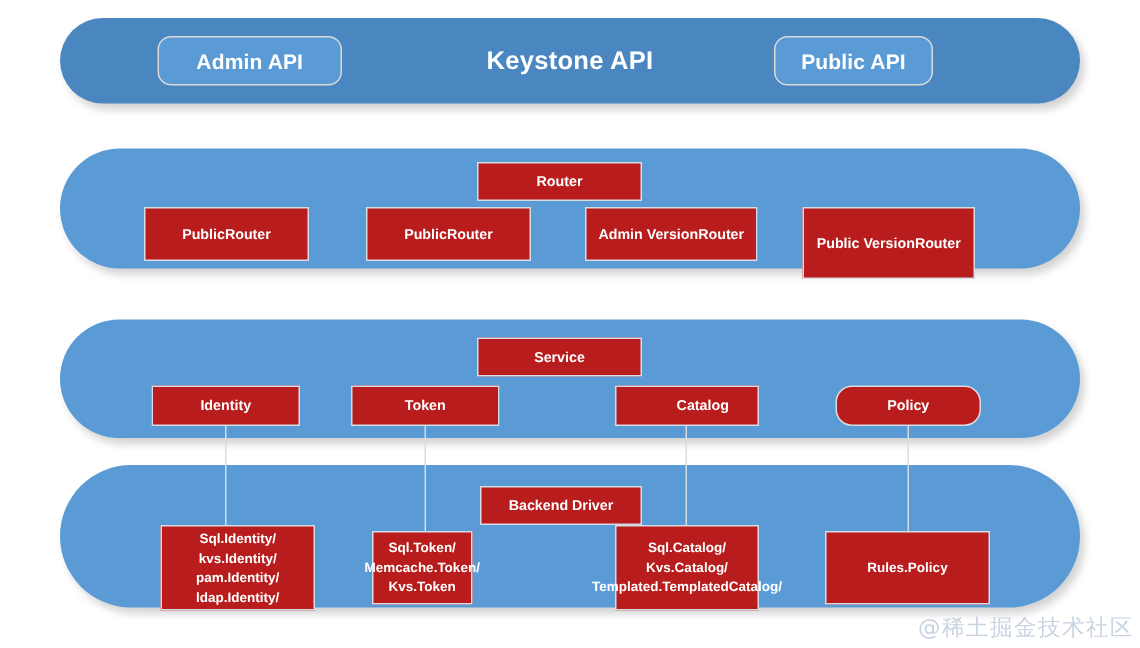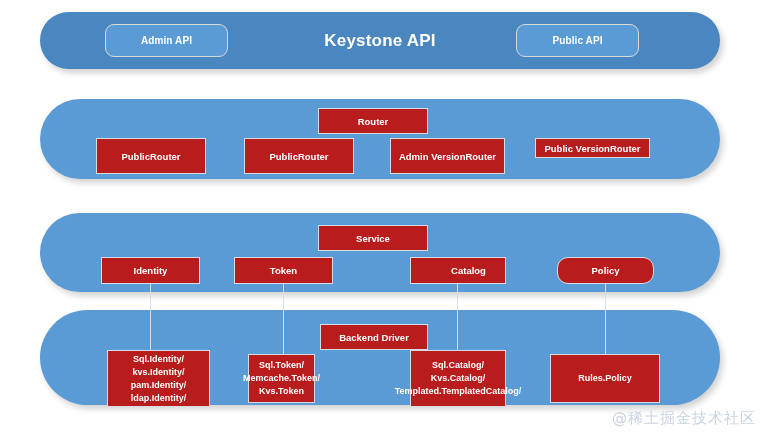--- a/index.html
+++ b/index.html
@@ -33,21 +33,21 @@
 
   
   .pill {
     position: absolute;
     box-sizing: border-box;
     background: #5b9bd5;
     border: 1px solid #d9d9d9;
     border-radius: 9px;
     color: #ffffff;
     font-weight: bold;
-    font-size: 10px;
+    font-size: 14px;
     display: flex;
     align-items: center;
     justify-content: center;
     text-align: center;
     letter-spacing: .1px;
   }
 
   
   .node {
     position: absolute;
@@ -100,21 +100,21 @@
 <div id="canvas">
 
   <div class="band band-api" style="left:40px; top:12px; width:680px; height:57px;"></div>
 
   <div class="pill" style="left:105px; top:24px; width:123px; height:33px;">
     <span>Admin API</span>
   </div>
 
   <div class="band-title" style="left:240px; top:31px; width:280px;">Keystone API</div>
 
-  <div class="pill" style="left:516px; top:24px; width:123px; height:33px;">
+  <div class="pill" style="left:516px; top:24px; width:106px; height:33px;">
     <span>Public API</span>
   </div>
 
   <div class="band band-router" style="left:40px; top:99px; width:680px; height:80px;"></div>
 
   <div class="node" style="left:318px; top:108px; width:110px; height:26px;">
     <span>Router</span>
   </div>
 
   <div class="node" style="left:96px; top:138px; width:110px; height:36px;">
@@ -122,21 +122,21 @@
   </div>
 
   <div class="node" style="left:244px; top:138px; width:110px; height:36px;">
     <span>PublicRouter</span>
   </div>
 
   <div class="node" style="left:390px; top:138px; width:115px; height:36px;">
     <span>Admin VersionRouter</span>
   </div>
 
-  <div class="node" style="left:535px; top:138px; width:115px; height:20px;">
+  <div class="node" style="left:535px; top:138px; width:115px; height:48px;">
     <span>Public VersionRouter</span>
   </div>
 
   <div class="band band-service" style="left:40px; top:213px; width:680px; height:79px;"></div>
 
   <div class="node" style="left:318px; top:225px; width:110px; height:26px;">
     <span>Service</span>
   </div>
 
   <div class="node" style="left:234px; top:257px; width:99px; height:27px;">

